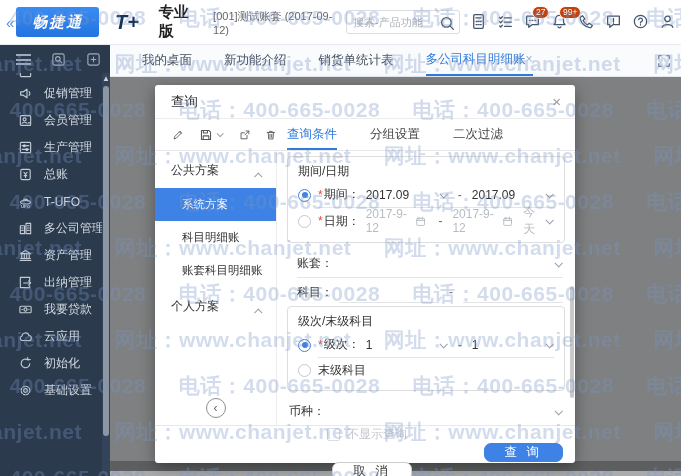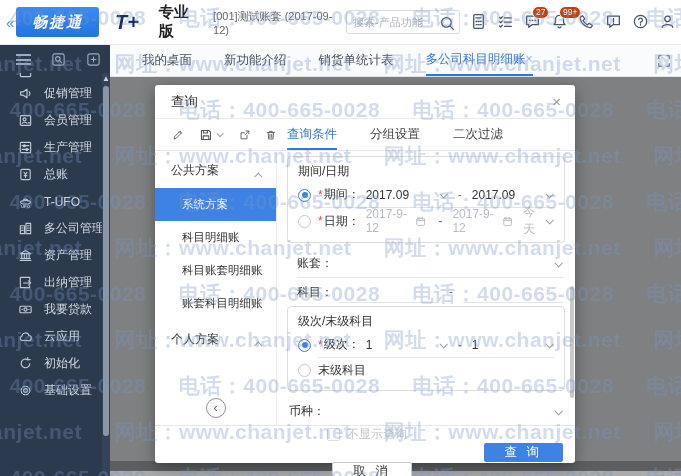--- a/index.html
+++ b/index.html
@@ -111,21 +111,21 @@
   .plainrow { display:flex; align-items:center; height:28px; padding:0 2px 0 10px; }
   .plainrow .fieldline { height:27px; }
   .checkbox { width:13px; height:13px; border:1px solid #c9ced6; border-radius:2px; background:#fff;
               margin-right:7px; flex:none; cursor:pointer; }
   .form-scrollbar { position:absolute; right:1px; top:135px; width:4px; height:112px; background:#c9c9c9; border-radius:2px; }
 
   
   .m-footer { height:38px; border-top:1px solid #e8e8e8; display:flex; align-items:center; padding:0 12px 0 16px;flex-direction:column; }
   .hide-check { display:flex; align-items:center; color:#c3c6cb; font-size:12px; }
   .hide-check .checkbox { border-color:#dadde2; }
-  .btn { height:27px; border-radius:2px; font-size:12.5px; padding:0 20px; cursor:pointer;
+  .btn { height:27px; border-radius:7px; font-size:12.5px; padding:0 20px; cursor:pointer;
          font-family:inherit; letter-spacing:3px; }
   .btn-primary { background:#3d82e4; color:#fff; border:1px solid #3d82e4; margin-left:auto; }
   .btn-default { background:#fff; color:#333; border:1px solid #ccc; margin-left:10px; }
 
   svg { display:block; }
   .s { stroke:currentColor; fill:none; stroke-width:1.2; stroke-linecap:round; stroke-linejoin:round; }
 </style>
 </head>
 <body>
 
@@ -378,21 +378,20 @@
 
     <div class="m-body">
 
       <div class="m-panel">
         <div class="p-header">
           <span>公共方案</span>
           <span class="chev up"></span>
         </div>
         <div class="p-item selected">系统方案</div>
         <div class="p-item">科目明细账</div>
-        <div class="p-item">科目账套明细账</div>
         <div class="p-item">账套科目明细账</div>
         <div class="p-header">
           <span>个人方案</span>
           <span class="chev up"></span>
         </div>
         <div class="collapse-btn">‹</div>
       </div>
 
       <div class="m-form">
         <div class="group-box">

